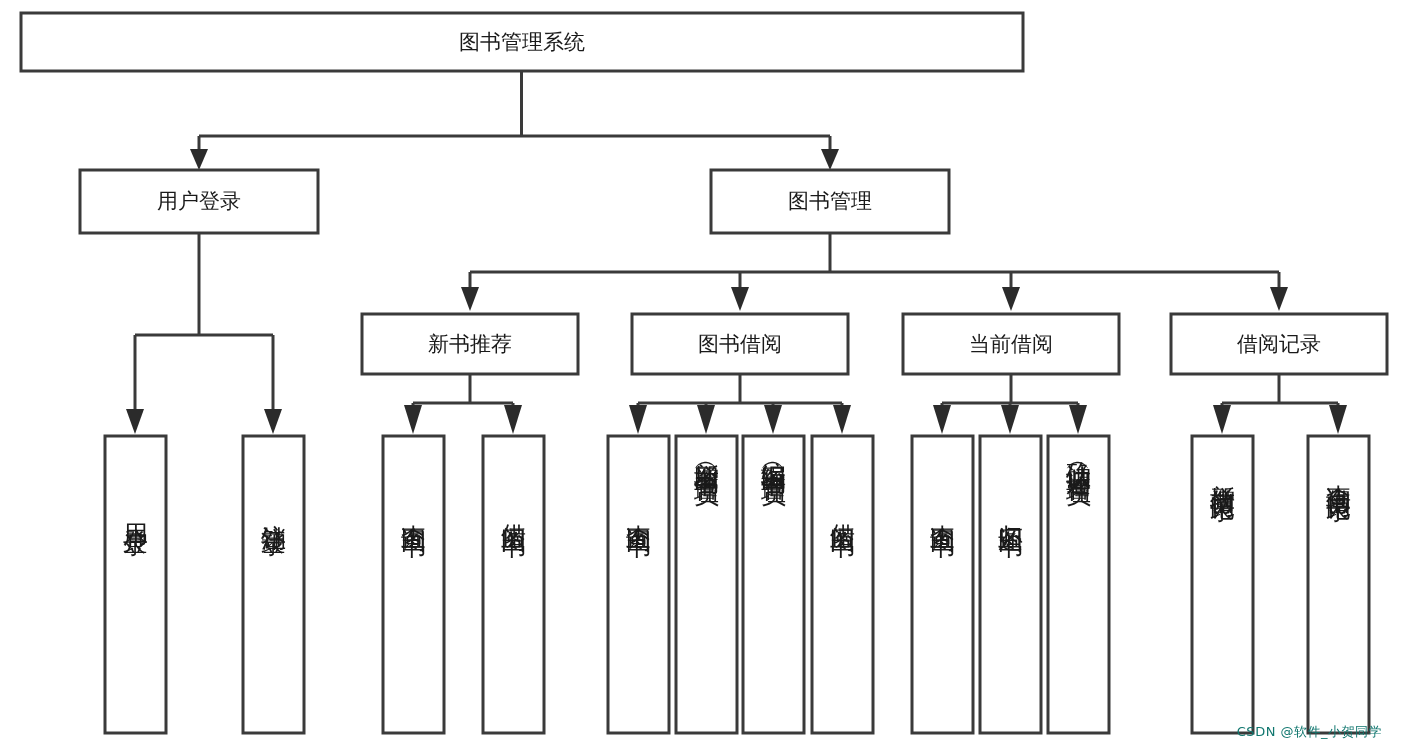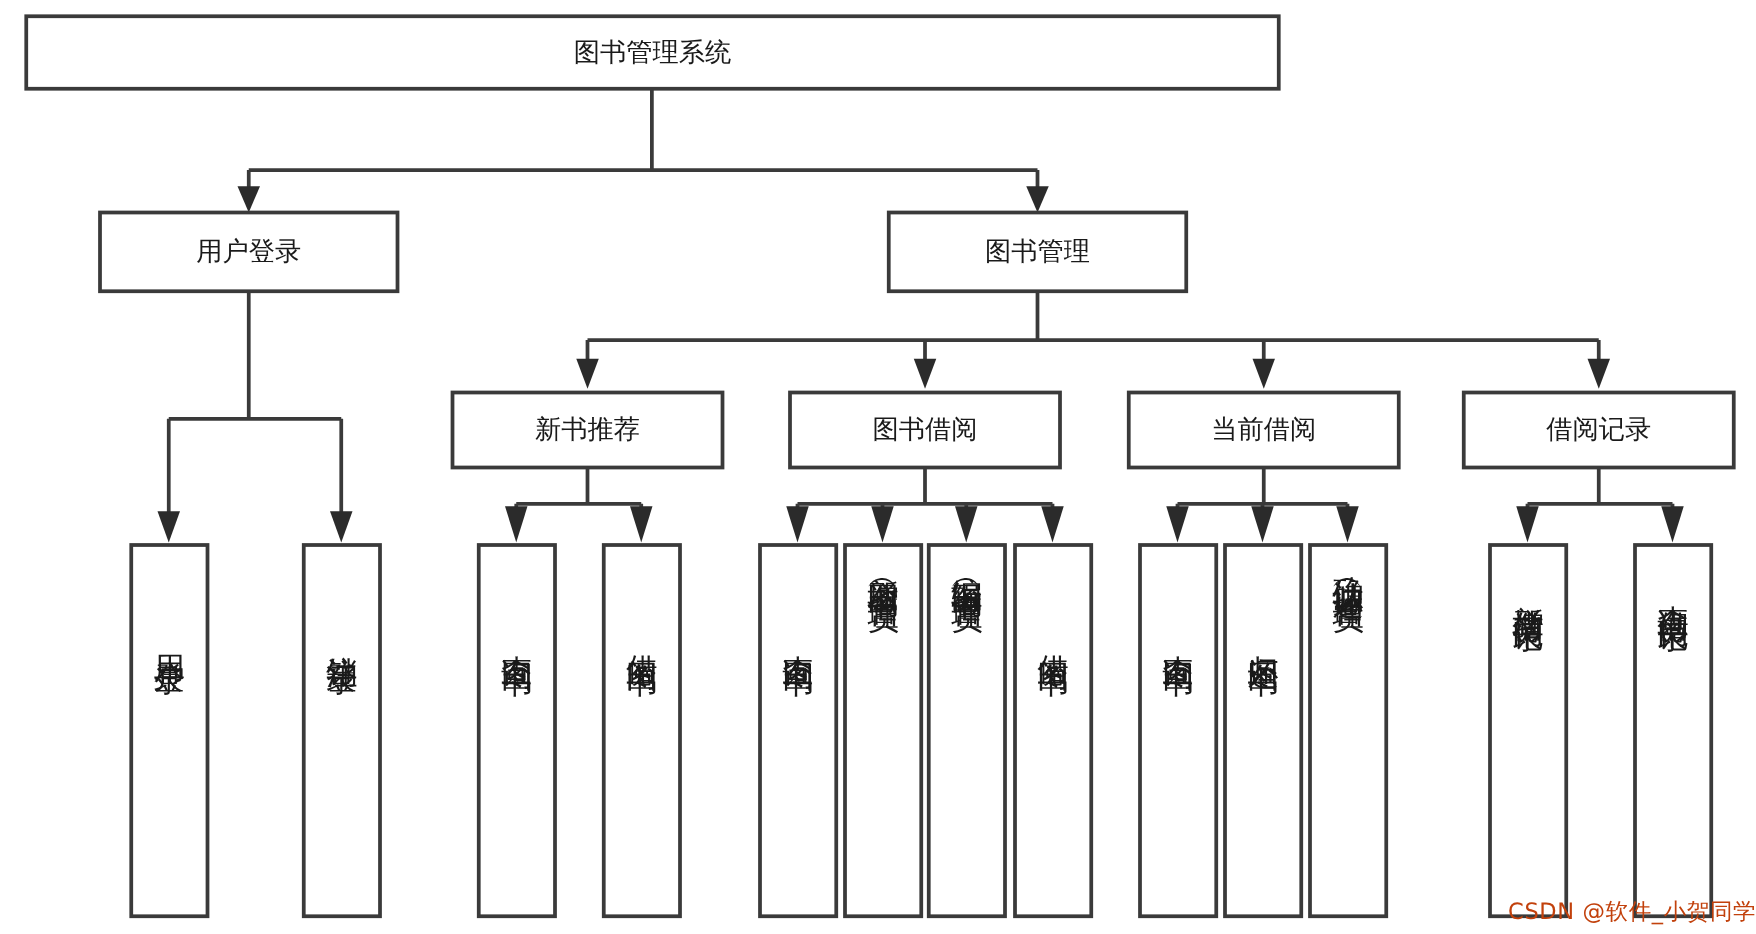--- a/index.html
+++ b/index.html
@@ -65,25 +65,25 @@
     text-orientation: upright;
     font-family: "DejaVu Sans", "Liberation Sans", sans-serif;
     font-size: 25px;
     line-height: 1.08;
     letter-spacing: 3px;
     color: #1a1a1a;
     white-space: nowrap;
   }
   .watermark {
     position: absolute;
-    right: 0;
+    right: 23px;
     bottom: 6px;
     font-family: "DejaVu Sans", "Liberation Sans", sans-serif;
-    font-size: 18px;
-    color: #c2410c;
+    font-size: 13px;
+    color: #0f766e;
     letter-spacing: 0.5px;
     white-space: nowrap;
   }
 </style>
 </head>
 <body>
 
 <div id="diagram-root">
 
   <svg class="flow" viewBox="0 0 1405 747" xmlns="http://www.w3.org/2000/svg">

